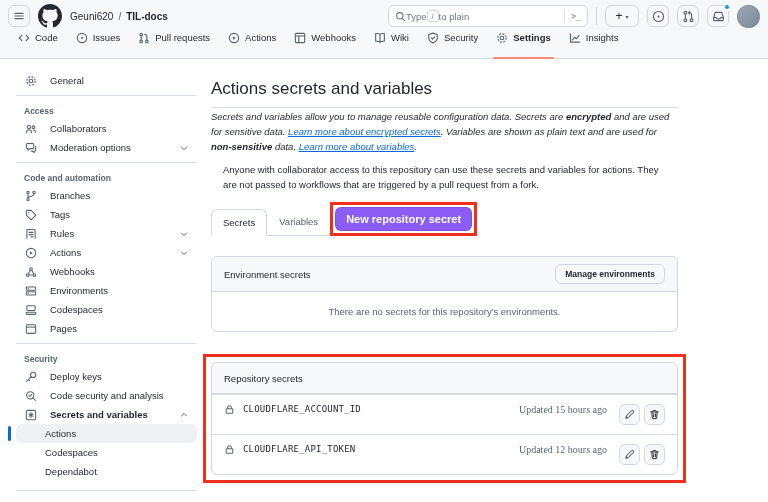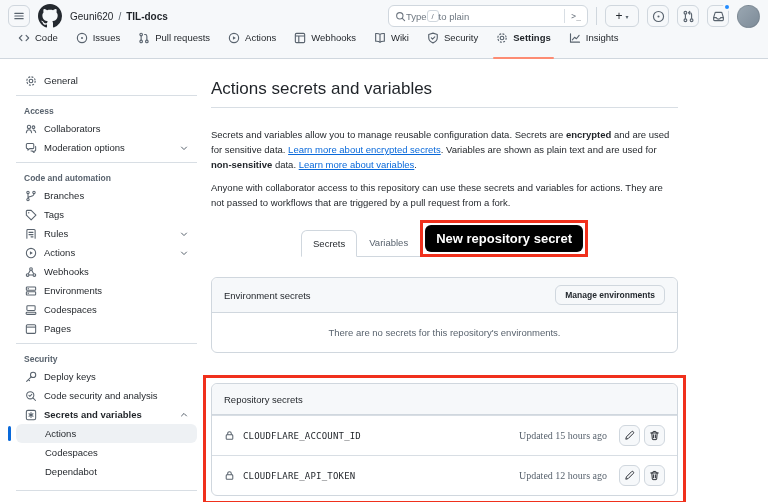--- a/index.html
+++ b/index.html
@@ -66,76 +66,76 @@
   .nav-tab.active { font-weight:700; }
   .nav-tab.active::after {
     content:""; position:absolute; left:5px; right:5px; bottom:-1px; height:2px;
     background:#fd8c73; border-radius:2px;
   }
 
   
   .page-body { display:flex; }
   .sidebar { width:211px; flex-shrink:0; padding:12px 14px 0 16px; }
   .sb-item {
-    display:flex; align-items:center; gap:7px; height:19px; padding:0 8px;
+    display:flex; align-items:center; gap:13px; height:19px; padding:0 8px;
     border-radius:6px; color:#1f2328; cursor:pointer; text-decoration:none; position:relative;text-align:right;
   }
   .sb-ico { width:13px; display:flex; justify-content:center; color:#59636e; flex-shrink:0; }
   .sb-label { white-space:nowrap; }
   .sb-bold .sb-label { font-weight:700; }
   .sb-chevron { margin-left:auto; display:flex; color:#59636e; }
   .sb-section { font-size:8.5px; font-weight:700; color:#59636e; padding:5px 8px 3px; }
   .sb-divider { height:1px; background:#d8dee4; margin:5px 0; }
   .sb-sub { padding-left:29px; }
   .sb-sub.active { background:#eef1f4; }
   .sb-sub.active::before {
     content:""; position:absolute; left:-8px; top:2px; bottom:2px; width:3px;
     border-radius:3px; background:#0969da;
   }
 
   
   .main { width:467px; padding-top:20px; }
   .page-title { font-size:17px; font-weight:400; margin:0; padding-bottom:8px; border-bottom:1px solid #d8dee4; }
-  .intro { font-size:9.5px; line-height:15px; margin:19px 0 8px; }
-  .note  { font-size:9.5px; line-height:15px; margin:0 0 10px; }
+  .intro { font-size:9.5px; line-height:15px; margin:1px 0 8px;font-style:italic; }
+  .note  { font-size:9.5px; line-height:15px; margin:0 12px 10px; }
   .seg-bold { font-weight:700; }
   .seg-link { color:#0969da; text-decoration:underline; cursor:pointer; }
 
-  .tabrow { display:flex; align-items:center; justify-content:center; margin-bottom:20px; }
+  .tabrow { display:flex; align-items:center; justify-content:flex-start; margin-bottom:20px; }
   .tabnav { display:flex; border-bottom:1px solid #d0d7de; align-self:flex-end; }
   .tab {
     background:transparent; border:1px solid transparent; border-radius:6px 6px 0 0;
     padding:6px 11px 7px; font-size:9.5px; color:#59636e; cursor:pointer;
     font-family:"Liberation Sans", sans-serif;
   }
   .tab.active { background:#fff; border-color:#d0d7de; border-bottom-color:#fff; margin-bottom:-1px; color:#1f2328; }
 
   .annotation-wrap { border:3px solid #f0301c; padding:2px; display:inline-block; }
   .btn-primary {
-    background:#000000; color:#fff; border:1px solid rgba(31,35,40,0.15); border-radius:6px;
-    font-size:13px; font-weight:700; padding:5px 10px; cursor:pointer;
+    background:#8b5cf6; color:#fff; border:1px solid rgba(31,35,40,0.15); border-radius:6px;
+    font-size:11px; font-weight:700; padding:5px 10px; cursor:pointer;
     font-family:"Liberation Sans", sans-serif; white-space:nowrap;
   }
 
   .card { border:1px solid #d0d7de; border-radius:6px; background:#fff; }
   .card-header {
     background:#f6f8fa; border-bottom:1px solid #d0d7de; border-radius:6px 6px 0 0;
     display:flex; align-items:center; justify-content:space-between; padding:7px 12px; min-height:31px;
   }
   .card-title { font-size:9.5px; font-weight:400; }
   .btn-sm {
     background:#f6f8fa; border:1px solid #d0d7de; border-radius:6px;
     font-size:8.5px; font-weight:600; color:#24292f; padding:4px 9px; cursor:pointer;
     font-family:"Liberation Sans", sans-serif;
   }
   .card-empty { padding:14px 10px; text-align:center; color:#59636e; font-size:9.5px; }
   .env-card { margin-bottom:22px; }
 
   .annotation-box { border:3px solid #f0301c; padding:5px; margin:0 -8px; }
-  .secret-row { display:flex; align-items:center; gap:8px; padding:9px 12px; border-top:1px solid #d8dee4; }
+  .secret-row { display:flex; align-items:flex-start; gap:8px; padding:9px 12px; border-top:1px solid #d8dee4; }
   .secret-row:first-of-type { border-top:none; }
   .lock { color:#59636e; display:flex; flex-shrink:0; }
   .secret-name { font-family:"DejaVu Sans Mono", monospace; font-size:9px; letter-spacing:0.2px; }
   .secret-updated { margin-left:auto; color:#59636e; font-size:10px; white-space:nowrap;font-family:Liberation Serif, serif; }
   .row-btn {
     width:21px; height:21px; border:1px solid #d0d7de; border-radius:6px; background:#f6f8fa;
     display:flex; align-items:center; justify-content:center; color:#24292f; padding:0; cursor:pointer;
   }
   .row-actions { display:flex; gap:4px; margin-left:4px; }
 </style>

